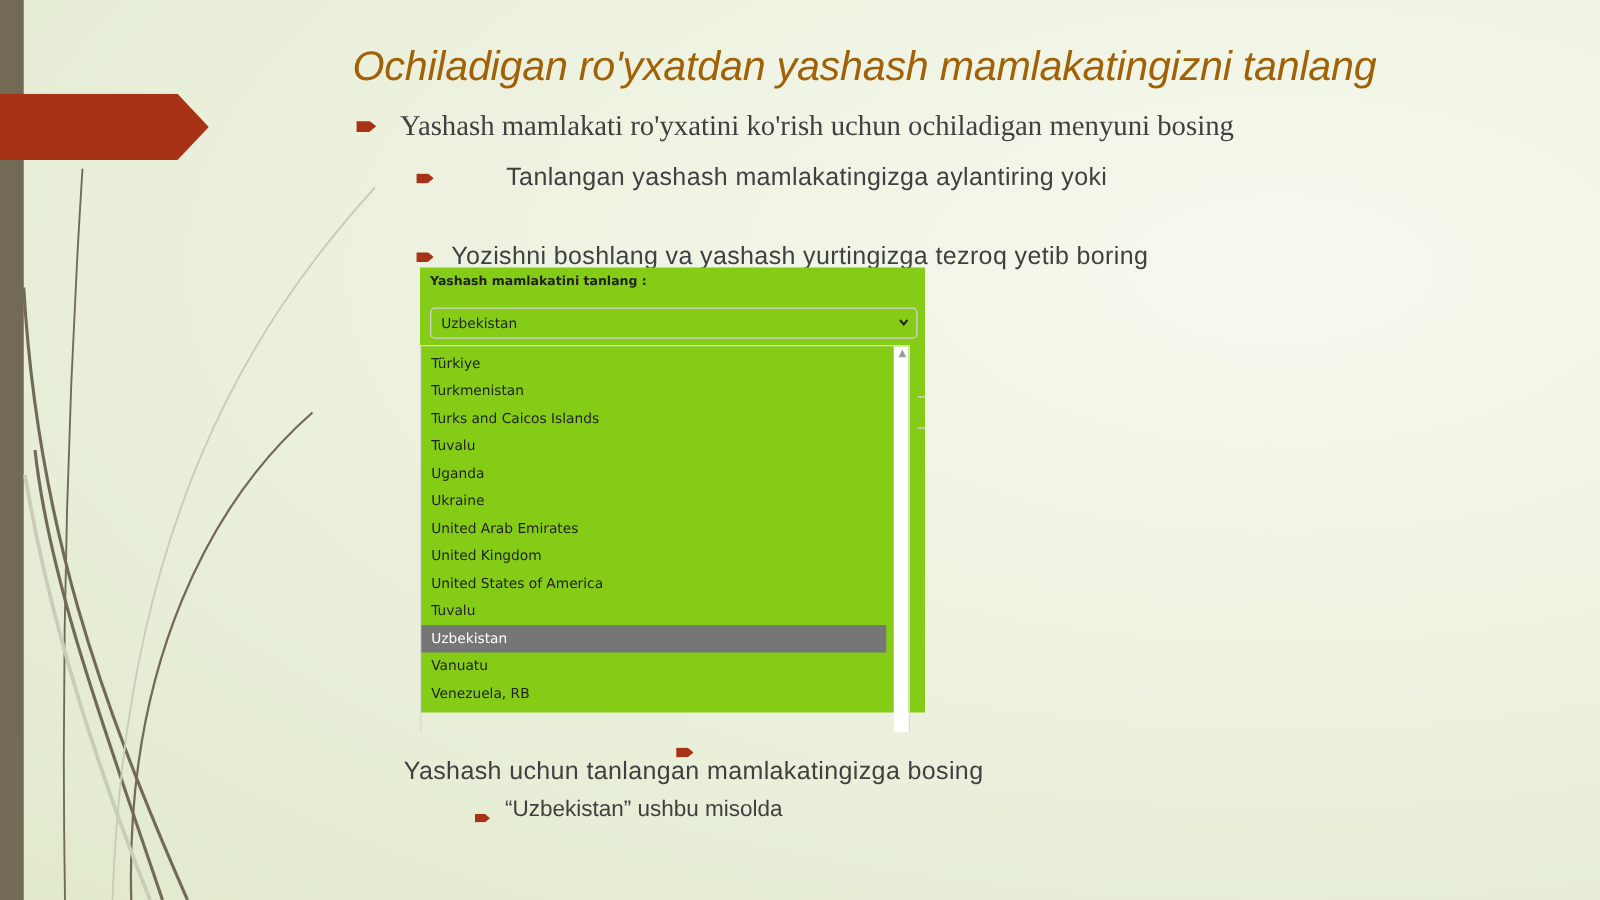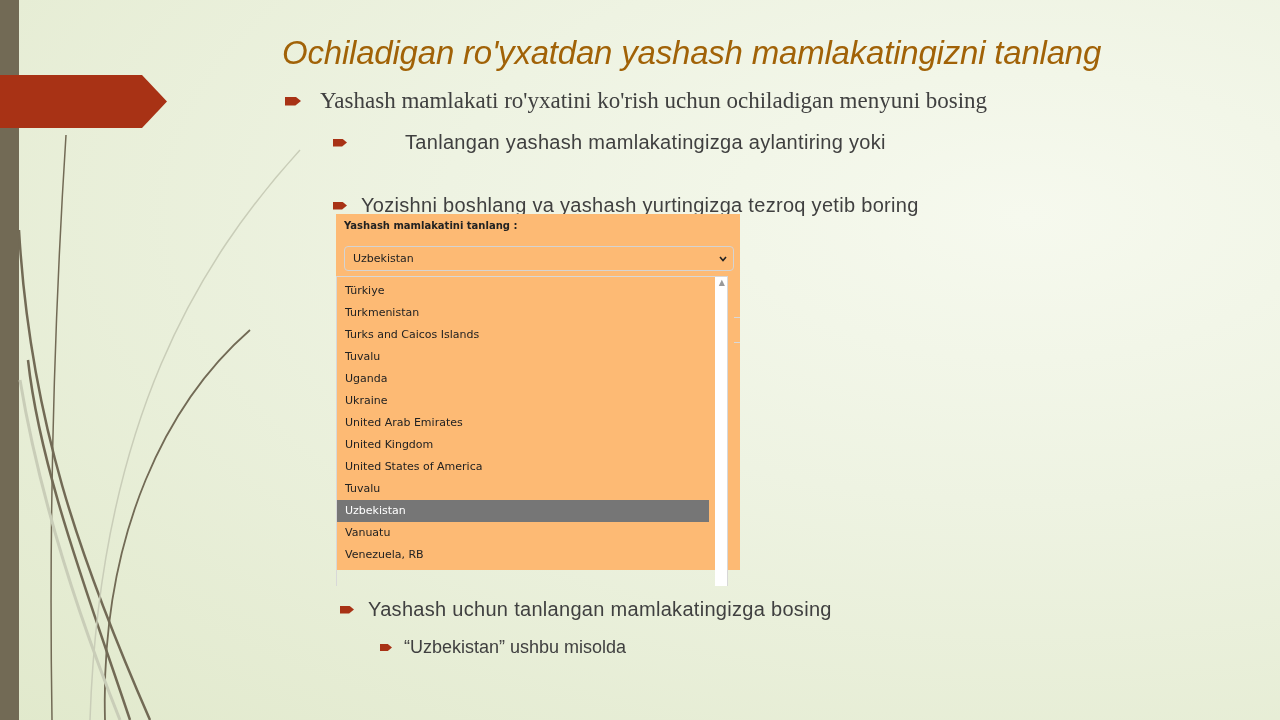--- a/index.html
+++ b/index.html
@@ -19,26 +19,26 @@
   }
   .bullet-row { position: absolute; display: flex; align-items: center; white-space: nowrap; color: #404040; }
   .bullet {
     display: inline-block; background: #a83215;
     clip-path: polygon(0 0, 65% 0, 100% 50%, 65% 100%, 0 100%);
   }
   .lvl1 { font-size: 23px; font-family: Liberation Serif, serif; }
   .lvl1 .bullet { width: 16px; height: 9px; margin-right: 19px; }
   .lvl2 { font-size: 20px; letter-spacing: 0.3px; }
   .lvl2 .bullet { width: 14px; height: 8px; margin-right: 14px; }
-  .lvl3 { font-size: 18px; }
+  .lvl3 { font-size: 18px; align-items: flex-end; }
   .lvl3 .bullet { width: 12px; height: 7px; margin-right: 12px; }
 
   .panel {
     position: absolute; left: 336px; top: 214px; width: 404px; height: 356px;
-    background: #fdba74; font-family: "DejaVu Sans", sans-serif; color: #222;
+    background: #84cc16; font-family: "DejaVu Sans", sans-serif; color: #222;
   }
   .panel-label { position: absolute; left: 8px; top: 6px; font-size: 10px; font-weight: bold; color: #222; }
   .select-box {
     position: absolute; left: 8px; top: 32px; width: 390px; height: 25px;
     border: 1px solid #d4d4d4; border-radius: 4px; box-sizing: border-box;
     display: flex; align-items: center; padding-left: 8px; font-size: 11px; color: #222;
   }
   .select-chevron { position: absolute; right: 6px; top: 6px; font-size: 10px; color: #222; }
   .list-box {
     position: absolute; left: 0; top: 62px; width: 392px; height: 310px;
@@ -113,20 +113,20 @@
     <div class="list-item">Vanuatu</div>
     <div class="list-item">Venezuela, RB</div>
     <div class="scrollbar">
       <span class="scroll-up">▲</span>
     </div>
   </div>
 </div>
 <div class="side-ticks" style="top:317px;"></div>
 <div class="side-ticks" style="top:342px;"></div>
 
-<div class="bullet-row lvl2" style="left:340px; top:598px;">
+<div class="bullet-row lvl2" style="left:323px; top:598px;flex-direction:column;">
   <span class="bullet"></span>
   <span>Yashash uchun tanlangan mamlakatingizga bosing</span>
 </div>
 <div class="bullet-row lvl3" style="left:380px; top:637px;">
   <span class="bullet"></span>
   <span>“Uzbekistan” ushbu misolda</span>
 </div>
 
 </body></html>

